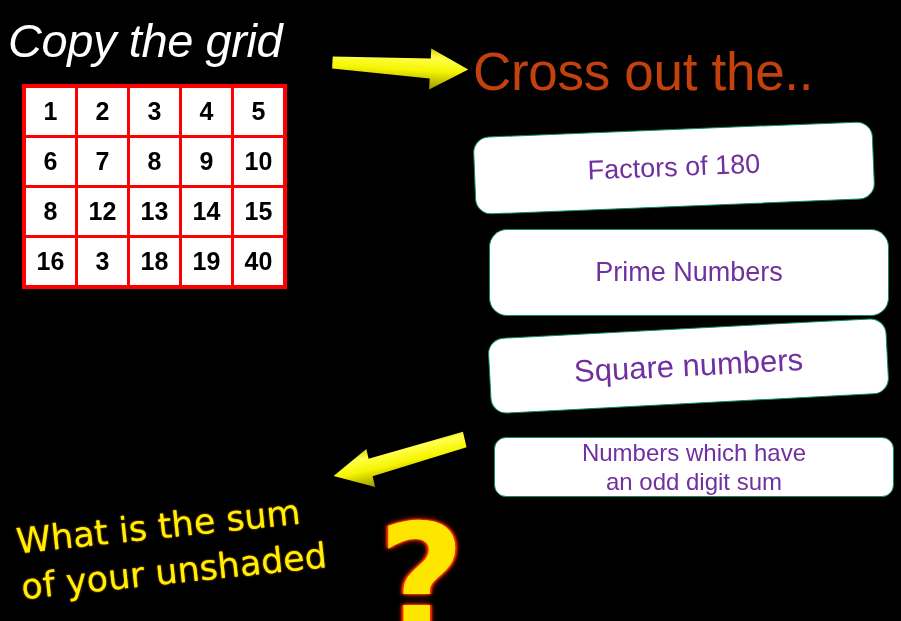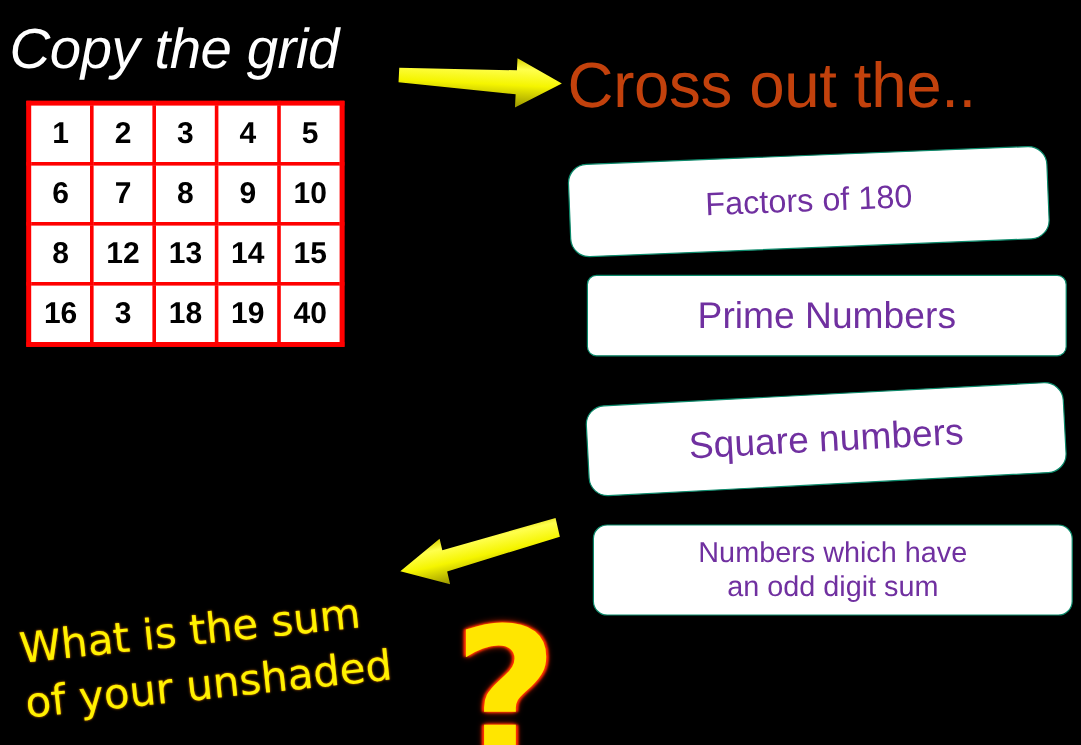--- a/index.html
+++ b/index.html
@@ -111,40 +111,40 @@
     height: 78px;
     transform: rotate(-2.3deg);
     font-size: 27px;
     line-height: 1.15;
     border-radius: 16px;
   }
   #card-1 {
     left: 489px;
     top: 229px;
     width: 400px;
-    height: 68px;
-    font-size: 31px;
+    height: 87px;
+    font-size: 27px;
     line-height: 1.15;
-    border-radius: 8px;
+    border-radius: 18px;
   }
   #card-2 {
     left: 489px;
     top: 328px;
     width: 399px;
     height: 76px;
     transform: rotate(-3deg);
     font-size: 31px;
     line-height: 1.15;
     border-radius: 16px;
   }
   #card-3 {
     left: 494px;
     top: 437px;
     width: 400px;
-    height: 76px;
+    height: 60px;
     font-size: 24px;
     line-height: 1.22;
     border-radius: 12px;
     align-items: center;
   }
 
   
   #sum-question {
     position: absolute;
     left: 18px;

